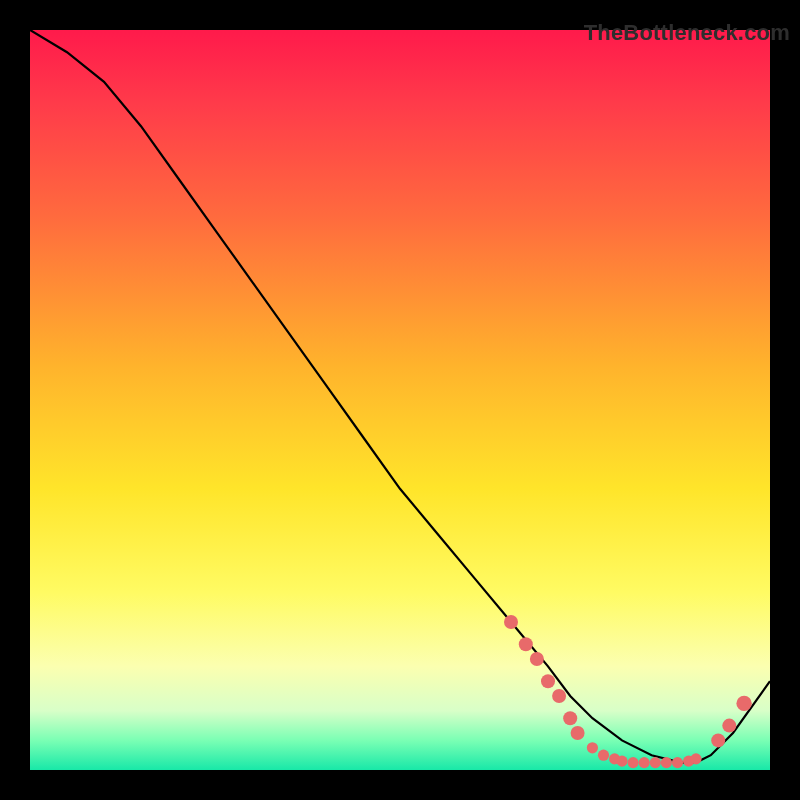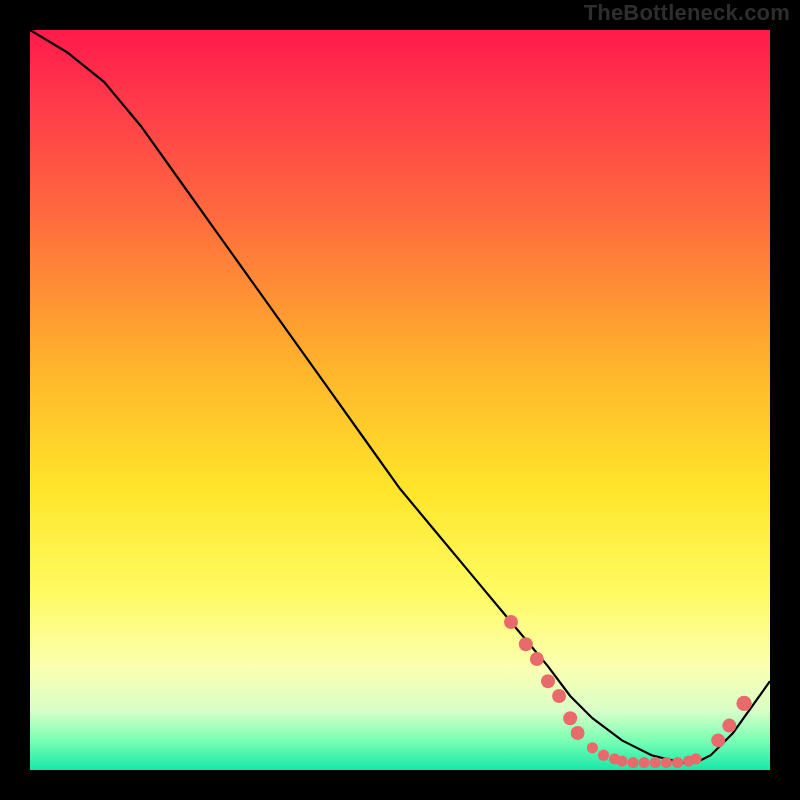--- a/index.html
+++ b/index.html
@@ -12,21 +12,21 @@
     font-family: Arial, Helvetica, sans-serif;
   }
   .frame {
     position: relative;
     width: 800px;
     height: 800px;
     background: #000;
   }
   .attribution {
     position: absolute;
-    top: 0;
+    top: 20px;
     right: 10px;
     color: #2e2e2e;
     font-size: 22px;
     font-weight: bold;
     letter-spacing: 0.2px;
     z-index: 3;
   }
   .plot-area {
     position: absolute;
     left: 30px;

